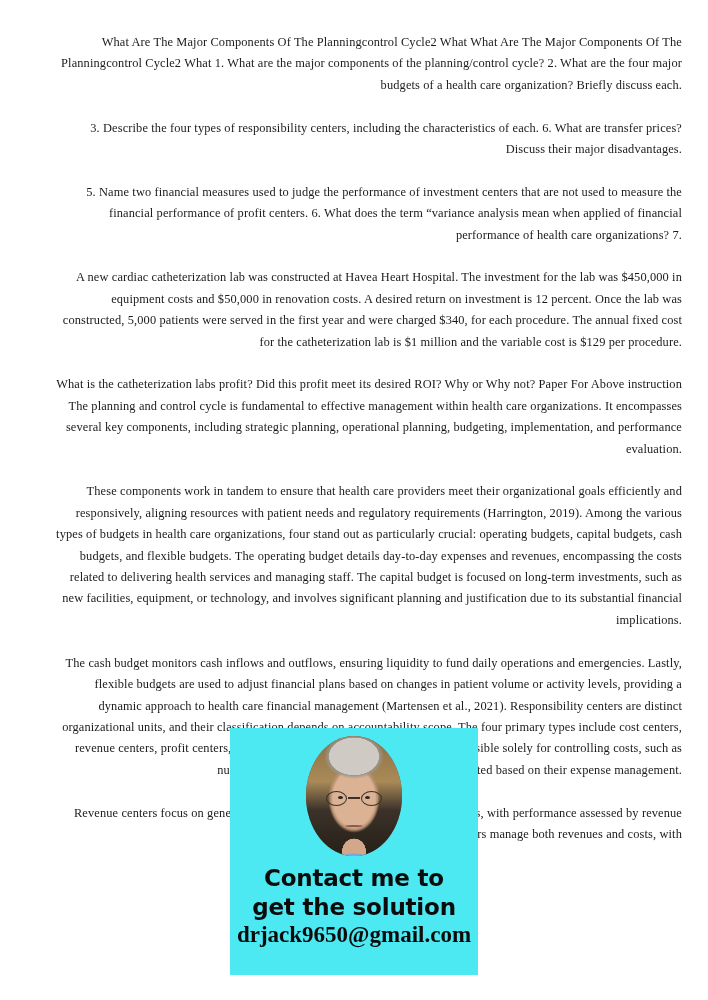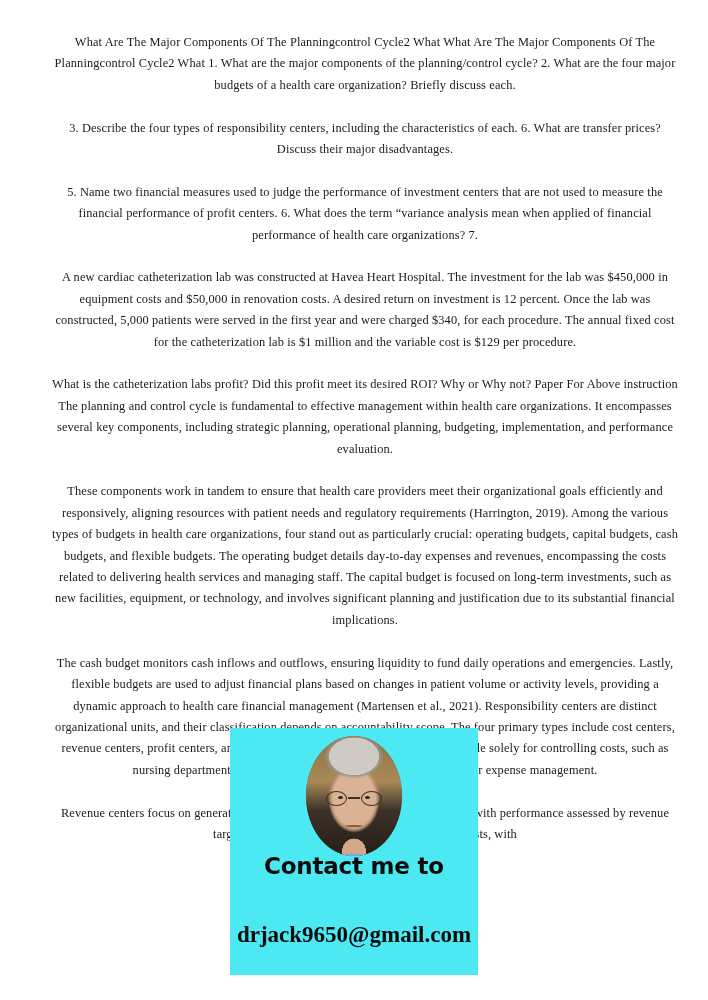--- a/index.html
+++ b/index.html
@@ -29,21 +29,21 @@
     left: 48px;
     top: 32px;
     width: 634px;
   }
 
   .para {
     margin: 0 0 0 0;
     font-size: 12.4px;
     line-height: 21.4px;
     color: #1a1a1a;
-    text-align: center;
+    text-align: right;
     letter-spacing: 0.01em;
   }
   .para + .para {
     margin-top: 21.4px;
   }
 
   
   #contact-overlay {
     position: absolute;
     left: 230px;
@@ -141,21 +141,21 @@
     font-weight: bold;
     color: #0c0c0c;
     font-size: 23px;
     line-height: 29px;
     letter-spacing: -0.2px;
   }
   #contact-lines {
     position: absolute;
     left: 0;
     right: 0;
-    top: 124px;
+    top: 136px;
   }
   #contact-email {
     position: absolute;
     left: 0;
     right: 0;
     top: 192px;
     font-family: "Liberation Serif", "DejaVu Serif", serif;
     font-weight: bold;
     font-size: 23px;
     line-height: 29px;
@@ -182,17 +182,18 @@
     <div id="avatar">
       <div class="photo"></div>
       <div class="glasses"></div>
       <div class="bridge"></div>
       <div class="eyeL"></div>
       <div class="eyeR"></div>
       <div class="mouth"></div>
     </div>
     <div id="contact-lines">
       <span class="overlay-line">Contact me to</span>
+      <span class="overlay-line">get the solution</span>
     </div>
     <div id="contact-email">drjack9650@gmail.com</div>
   </div>
 
 </div>
 
 </body></html>

